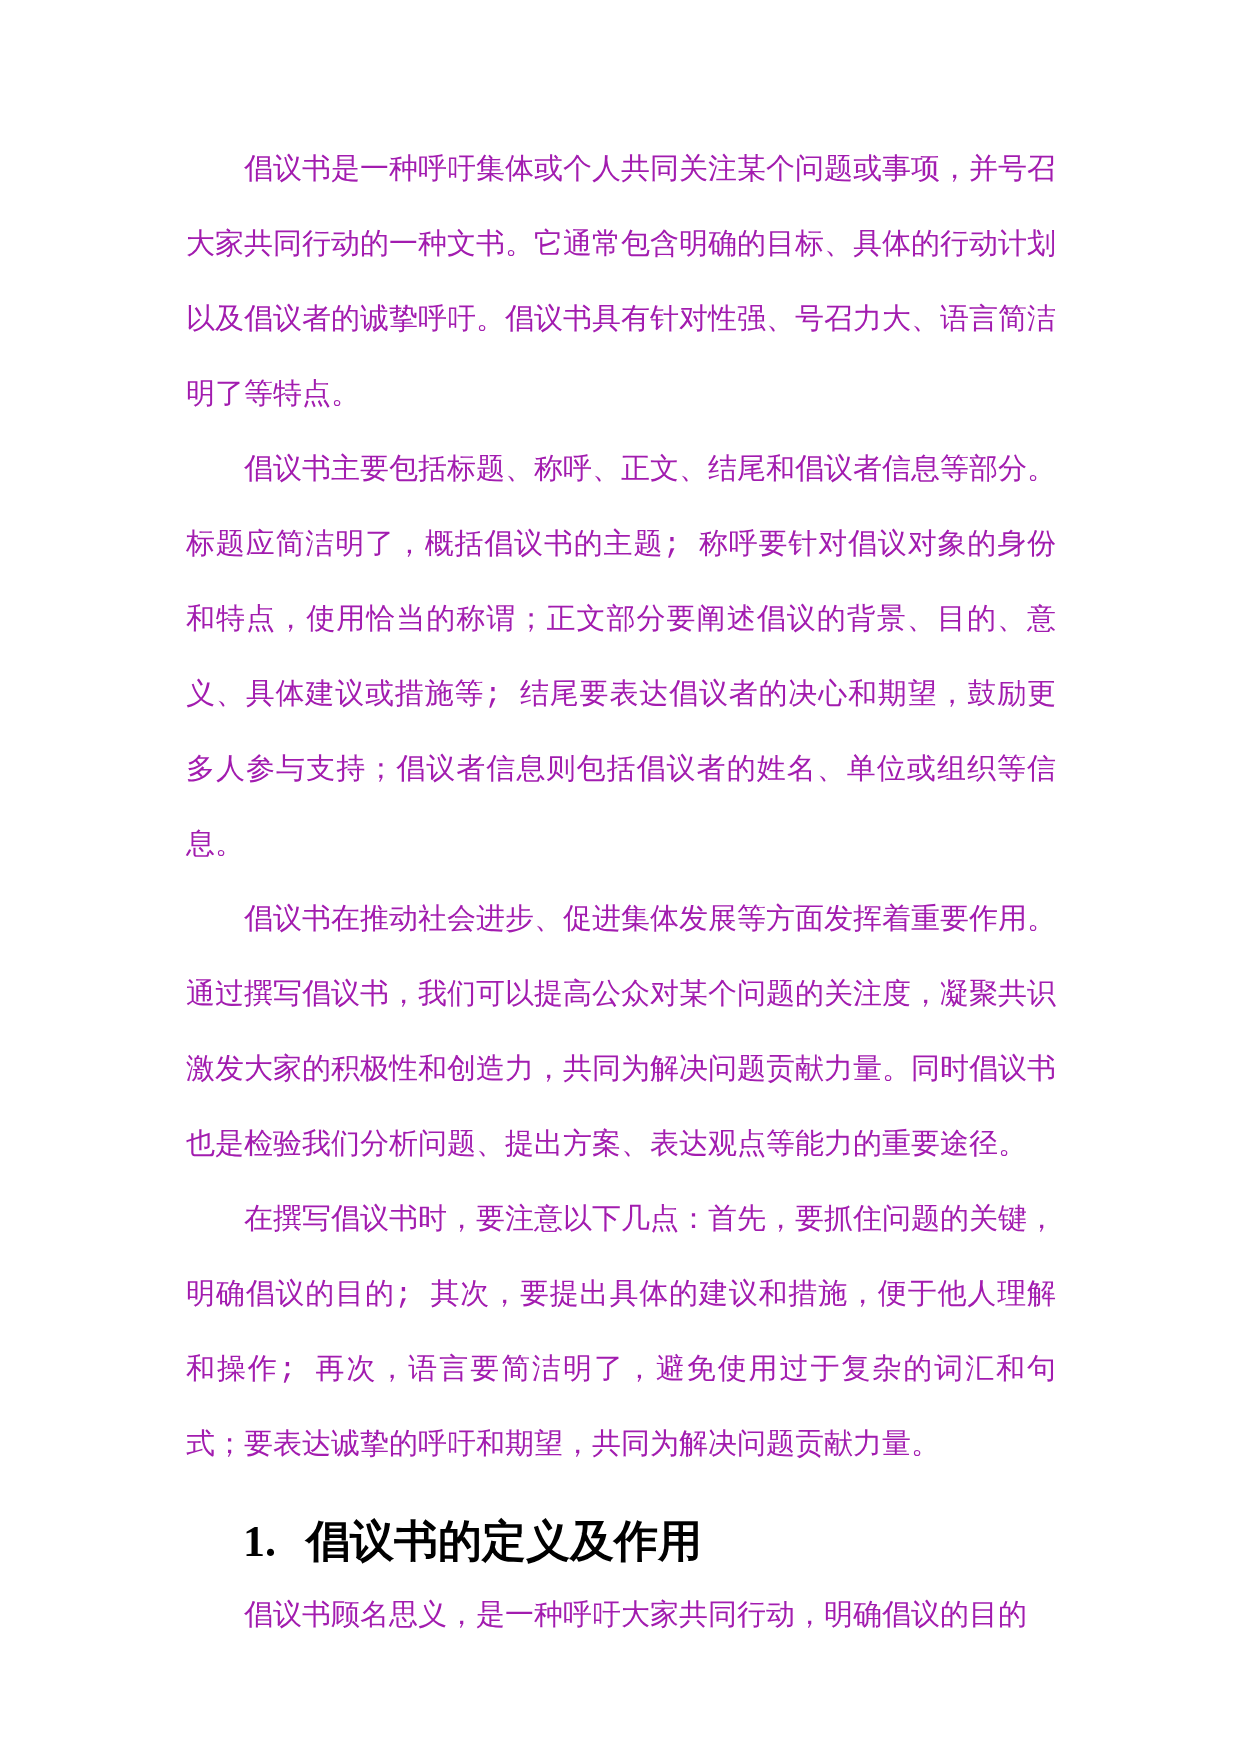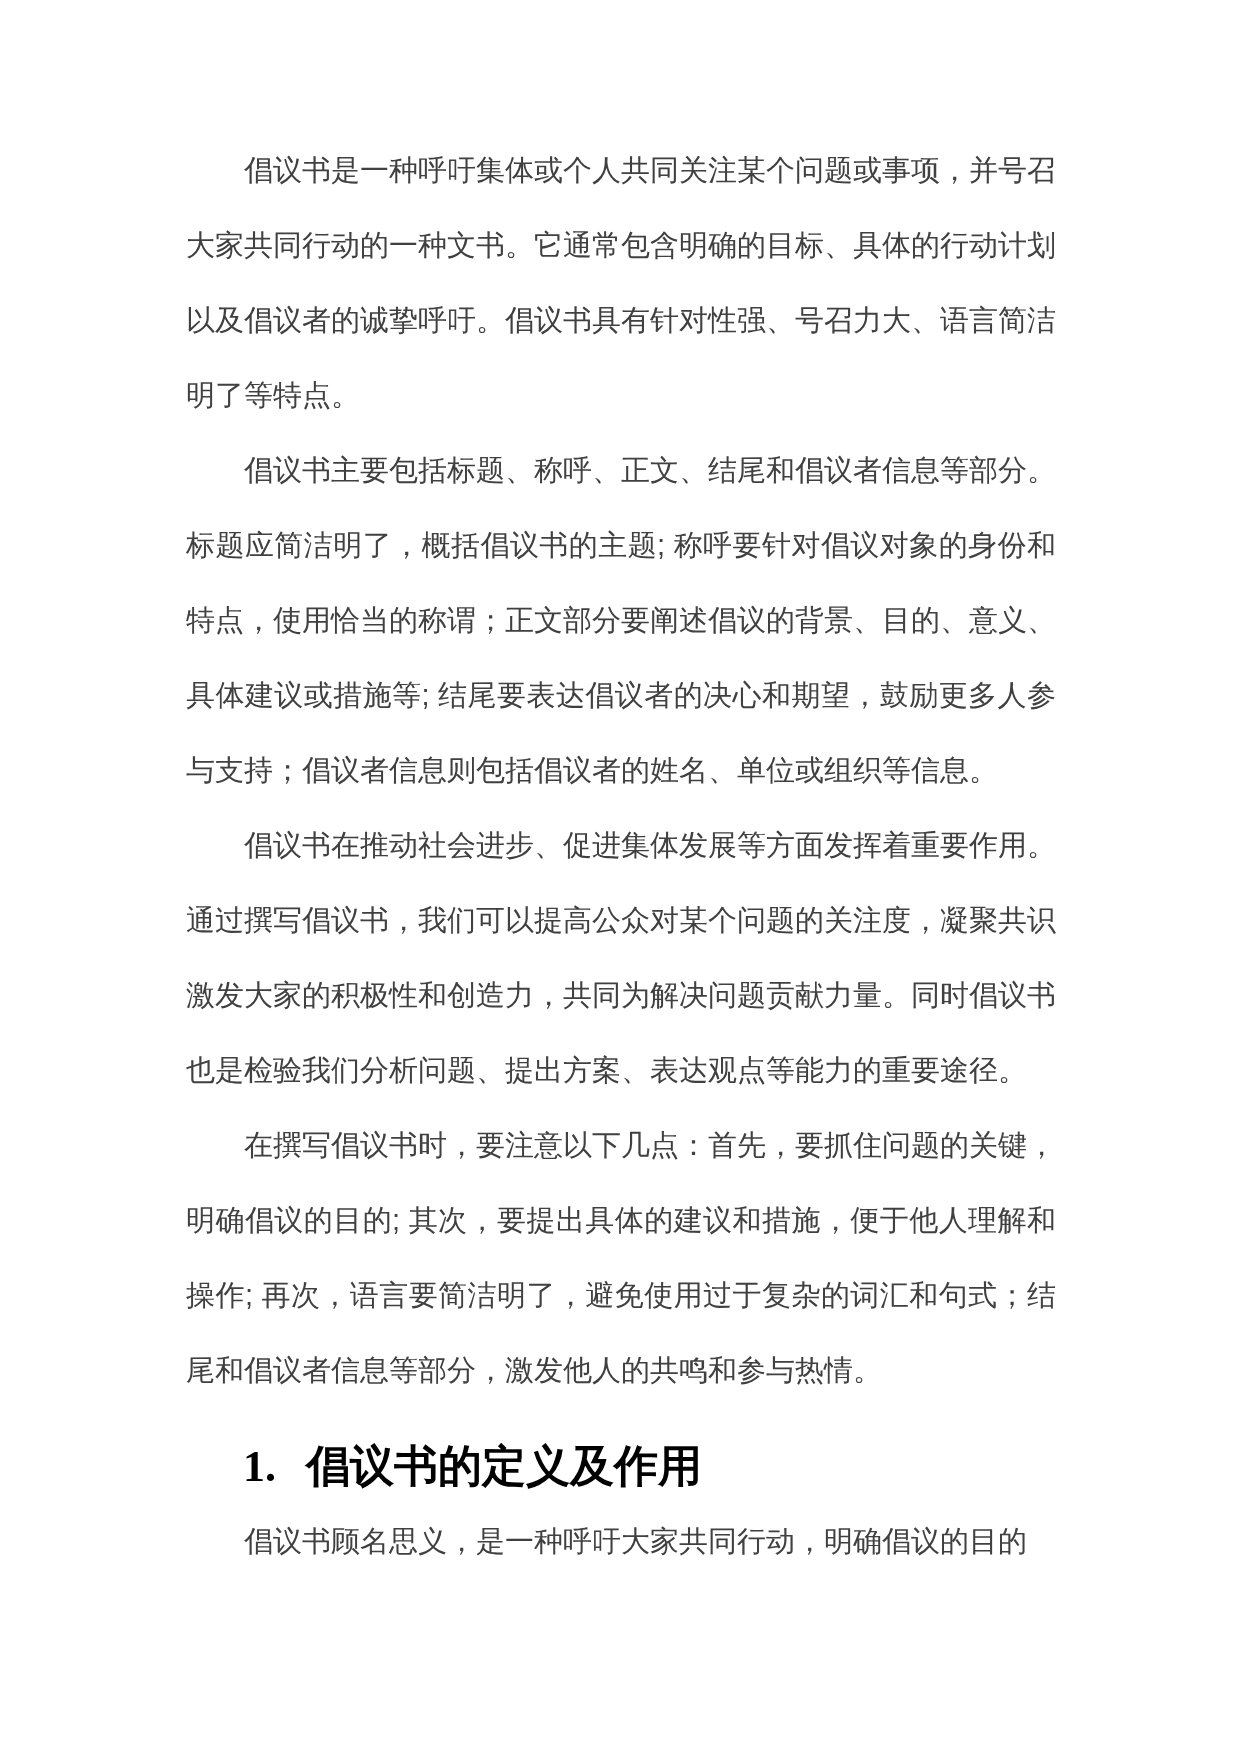--- a/index.html
+++ b/index.html
@@ -14,24 +14,24 @@
   }
   .page {
     box-sizing: border-box;
     width: 1241px;
     height: 1754px;
     background: #ffffff;
     padding: 133px 185px 0 186px;
     color: #000000;
   }
   .body-par {
-    font-family: Liberation Sans, sans-serif;
+    font-family: Liberation Mono, monospace;
     font-size: 29px;
     line-height: 75px;
-    color: #404040;
+    color: #a21caf;
     text-align: justify;
     text-indent: 2em;
     margin: 0;
     word-break: break-all;
   }
   .heading {
     font-family: "Liberation Sans", "DejaVu Sans", sans-serif;
     font-size: 44px;
     line-height: 75px;
     font-weight: bold;
@@ -47,16 +47,16 @@
     margin-right: 30px;
   }
 </style>
 </head>
 <body>
 
 <div class="page">
   <p class="body-par">倡议书是一种呼吁集体或个人共同关注某个问题或事项，并号召大家共同行动的一种文书。它通常包含明确的目标、具体的行动计划以及倡议者的诚挚呼吁。倡议书具有针对性强、号召力大、语言简洁明了等特点。</p>
   <p class="body-par">倡议书主要包括标题、称呼、正文、结尾和倡议者信息等部分。标题应简洁明了，概括倡议书的主题; 称呼要针对倡议对象的身份和特点，使用恰当的称谓；正文部分要阐述倡议的背景、目的、意义、具体建议或措施等; 结尾要表达倡议者的决心和期望，鼓励更多人参与支持；倡议者信息则包括倡议者的姓名、单位或组织等信息。</p>
   <p class="body-par">倡议书在推动社会进步、促进集体发展等方面发挥着重要作用。通过撰写倡议书，我们可以提高公众对某个问题的关注度，凝聚共识激发大家的积极性和创造力，共同为解决问题贡献力量。同时倡议书也是检验我们分析问题、提出方案、表达观点等能力的重要途径。</p>
-  <p class="body-par">在撰写倡议书时，要注意以下几点：首先，要抓住问题的关键，明确倡议的目的; 其次，要提出具体的建议和措施，便于他人理解和操作; 再次，语言要简洁明了，避免使用过于复杂的词汇和句式；结尾和倡议者信息等部分，激发他人的共鸣和参与热情。</p>
+  <p class="body-par">在撰写倡议书时，要注意以下几点：首先，要抓住问题的关键，明确倡议的目的; 其次，要提出具体的建议和措施，便于他人理解和操作; 再次，语言要简洁明了，避免使用过于复杂的词汇和句式；要表达诚挚的呼吁和期望，共同为解决问题贡献力量。</p>
   <h2 class="heading"><span class="heading-number">1.</span><span>倡议书的定义及作用</span></h2>
   <p class="body-par">倡议书顾名思义，是一种呼吁大家共同行动，明确倡议的目的</p>
 </div>
 
 </body></html>

